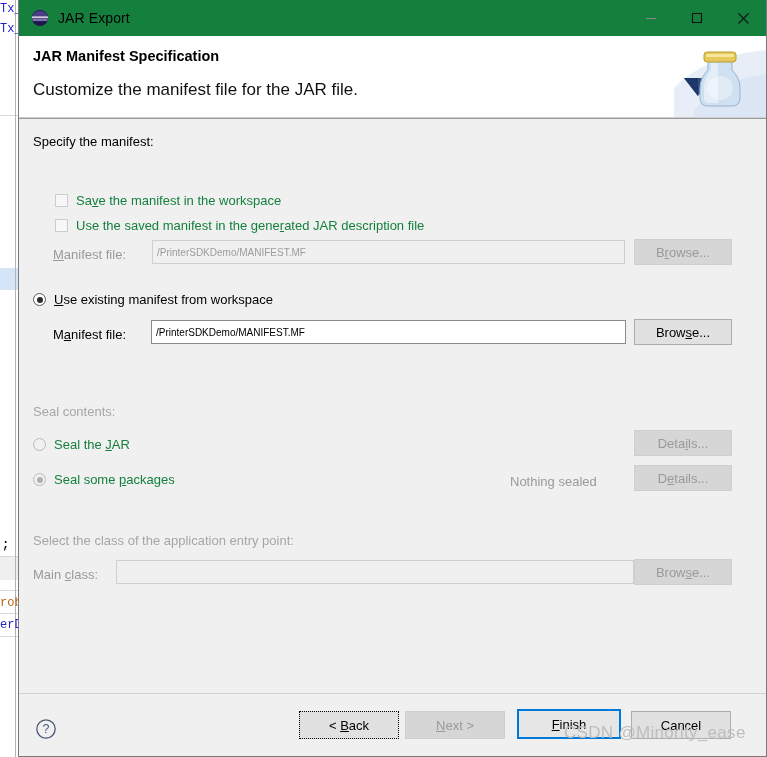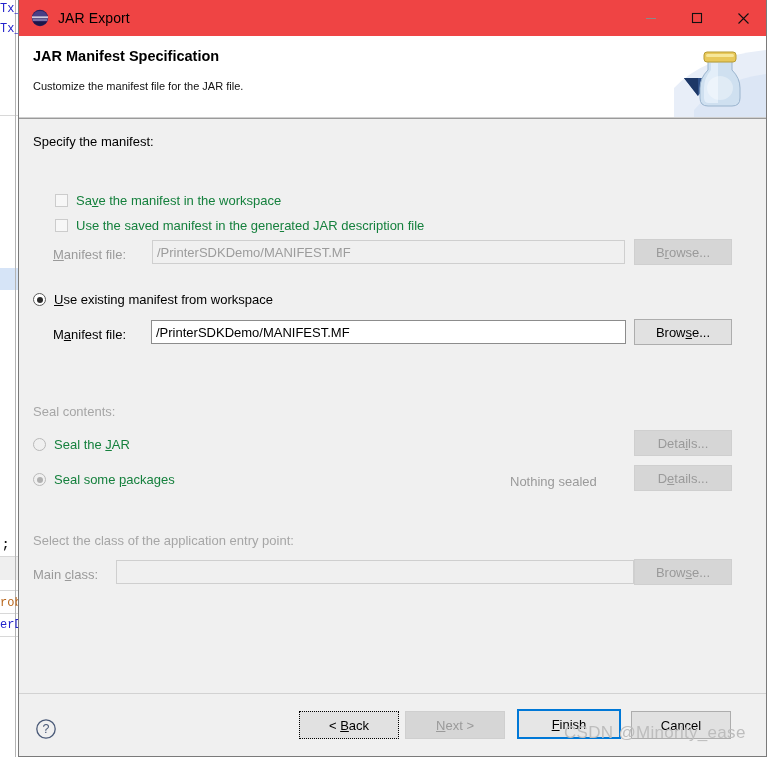--- a/index.html
+++ b/index.html
@@ -70,21 +70,21 @@
     border-top: none;
     box-sizing: border-box;
     display: flex;
     flex-direction: column;
   }
 
   
   #titlebar {
     height: 36px;
     flex: 0 0 36px;
-    background: #ef4444;
+    background: #15803d;
     display: flex;
     align-items: center;
     position: relative;
     border-bottom: none;
   }
   #title-icon {
     width: 18px; height: 18px;
     margin-left: 12px;
     margin-right: 9px;
     flex: 0 0 18px;
@@ -121,21 +121,21 @@
   }
   #header-title {
     font-size: 14.5px;
     font-weight: bold;
     color: #000;
     position: absolute;
     left: 14px;
     top: 12px;
   }
   #header-desc {
-    font-size: 11px;
+    font-size: 17px;
     color: #111;
     position: absolute;
     left: 14px;
     top: 44px;
     text-align: center;
   }
   #header-graphic {
     position: absolute;
     right: 0;
     top: 0;
@@ -223,21 +223,21 @@
     color: #000;
     white-space: nowrap;
   }
   .field-label.disabled { color: #9a9a9a; }
 
   .textfield {
     height: 24px;
     border: 1px solid #8c8c8c;
     background: #ffffff;
     box-sizing: border-box;
-    font-size: 13px;
+    font-size: 10px;
     color: #000;
     padding: 0 4px;
     display: flex;
     align-items: center;
     font-family: "Liberation Sans", sans-serif;
     white-space: nowrap;
     overflow: hidden;
   }
   .textfield.disabled {
     border-color: #cfcfcf;

